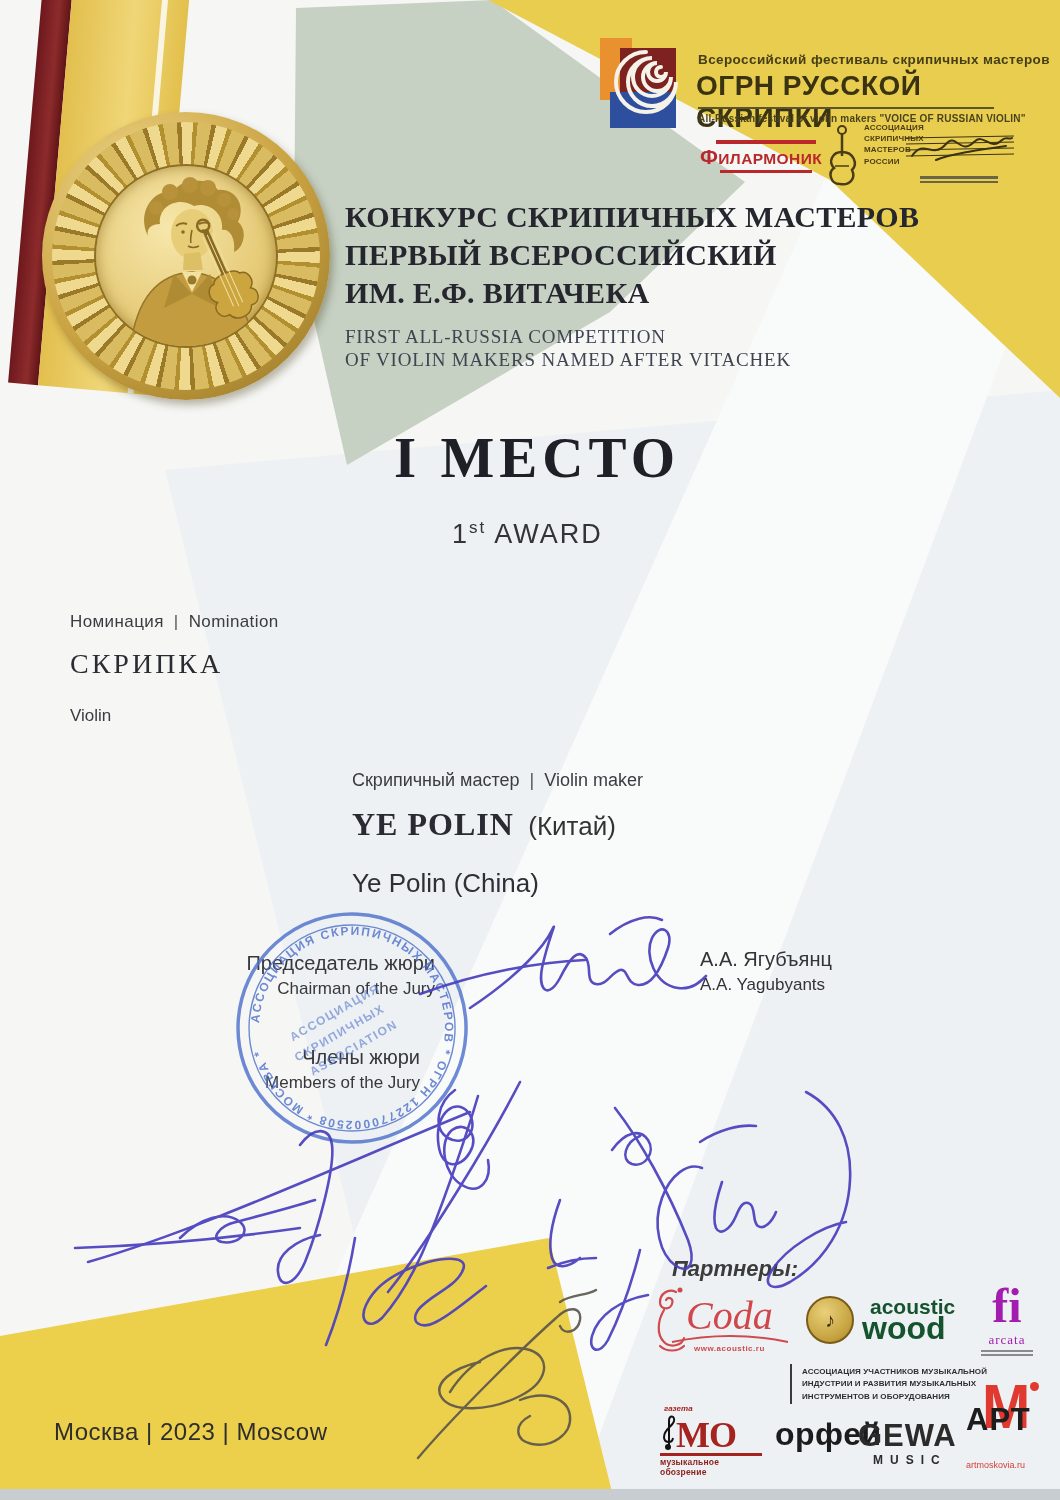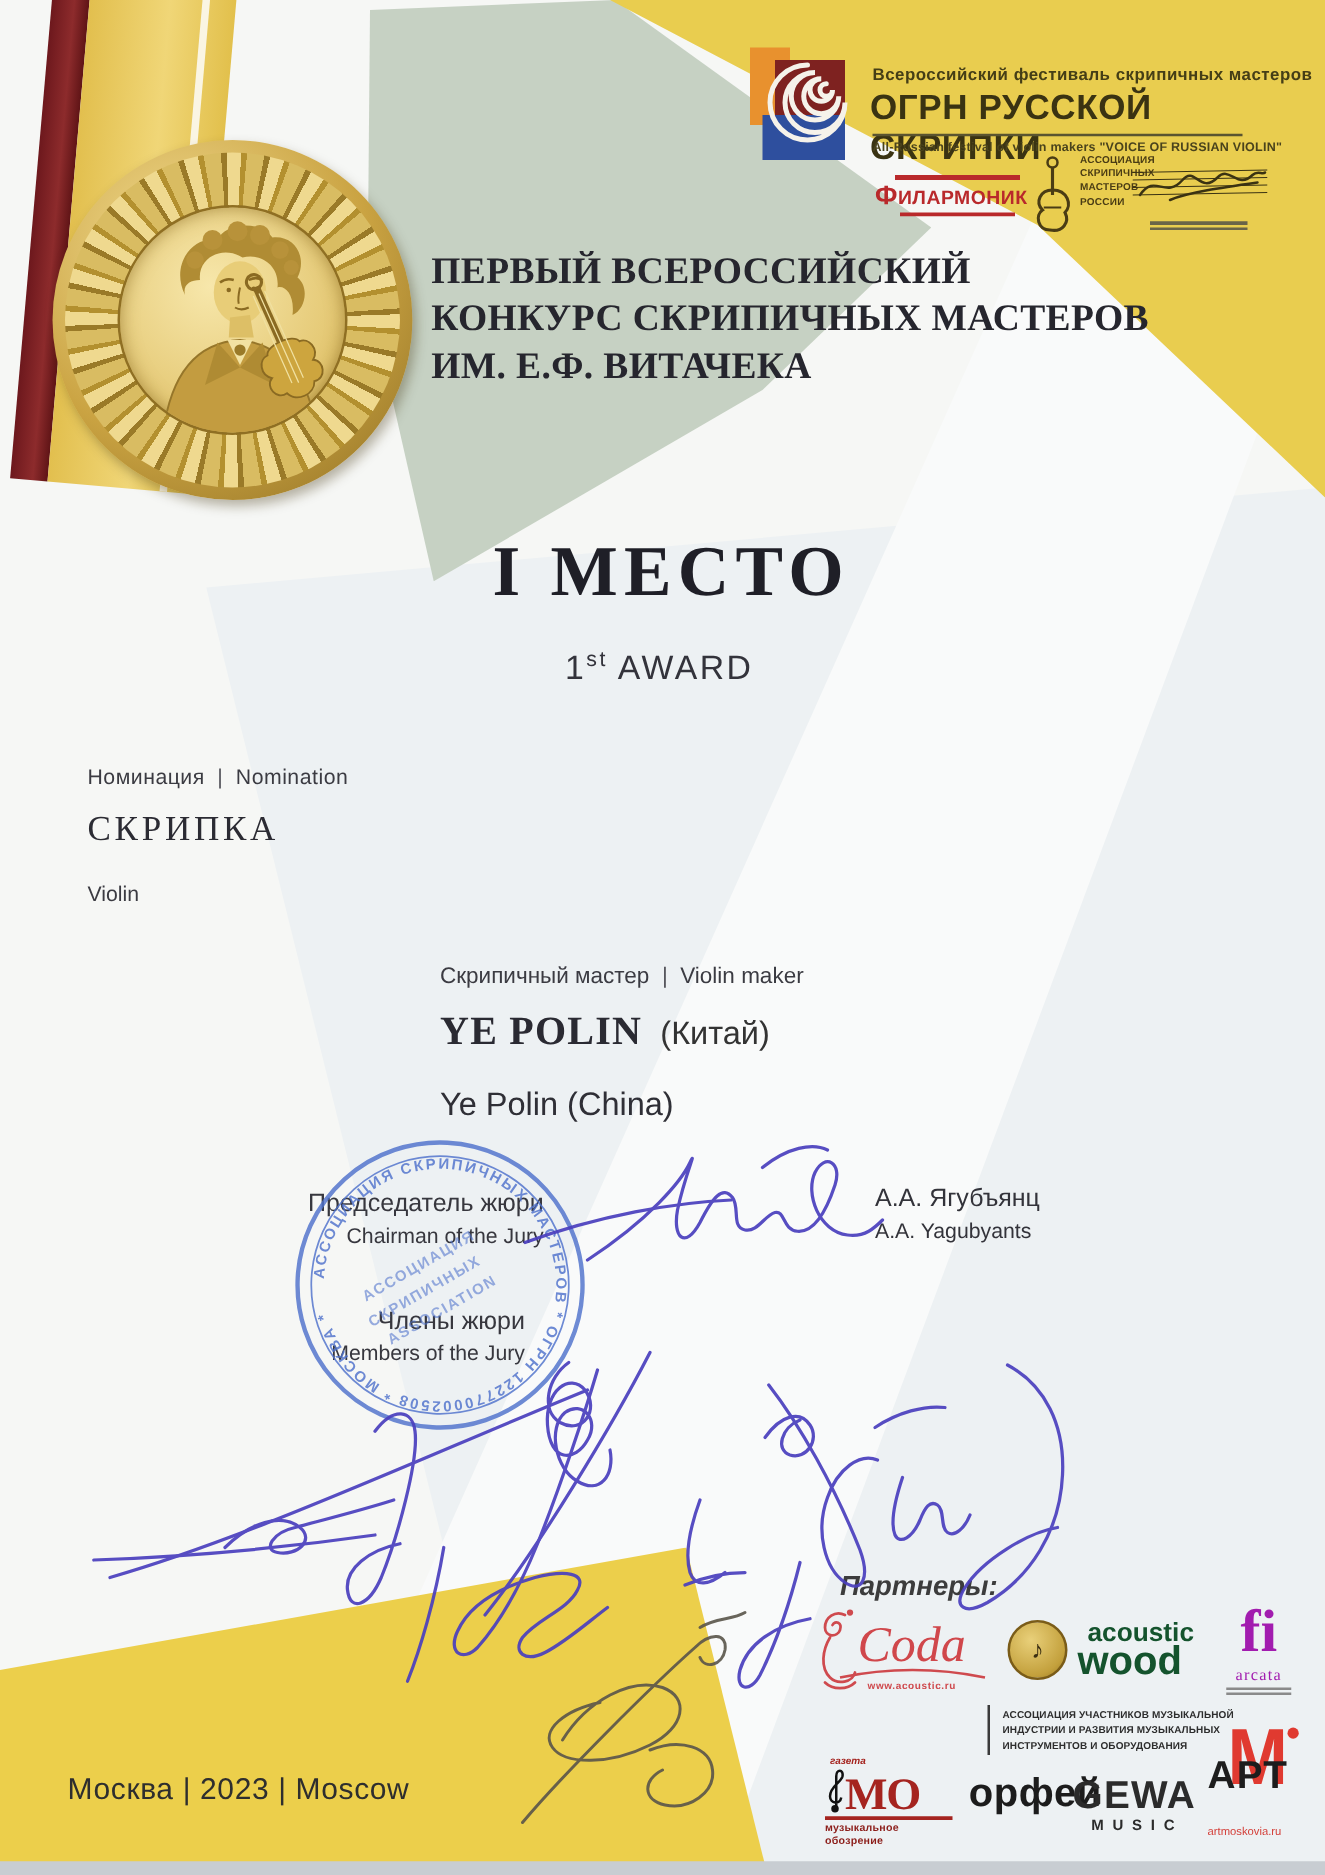--- a/index.html
+++ b/index.html
@@ -208,23 +208,27 @@
       </g>
       <path d="M6,26 C18,8 26,30 40,14 C50,2 54,26 68,12 C78,2 84,22 96,10 C100,6 104,10 106,8 M30,30 C44,24 72,20 100,16" fill="none" stroke="#3a3212" stroke-width="2" stroke-linecap="round"></path>
     </svg>
     <div class="script-bars">
       <div></div>
         <div></div>
     </div>
   </div>
 
   <div class="abs title-ru">
+    <div>КОНКУРС СКРИПИЧНЫХ МАСТЕРОВ</div>
     <div>ПЕРВЫЙ ВСЕРОССИЙСКИЙ</div>
-    <div>КОНКУРС СКРИПИЧНЫХ МАСТЕРОВ</div>
     <div>ИМ. Е.Ф. ВИТАЧЕКА</div>
+  </div>
+  <div class="abs title-en">
+    <div>FIRST ALL-RUSSIA COMPETITION</div>
+    <div>OF VIOLIN MAKERS NAMED AFTER VITACHEK</div>
   </div>
 
   <div class="abs place-ru">I МЕСТО</div>
   <div class="abs place-en">
     <span>1</span><sup>st</sup>
     <span>AWARD</span>
   </div>
 
   <div class="abs nom-label">
     <span>Номинация</span><span class="divider">|</span><span>Nomination</span>

